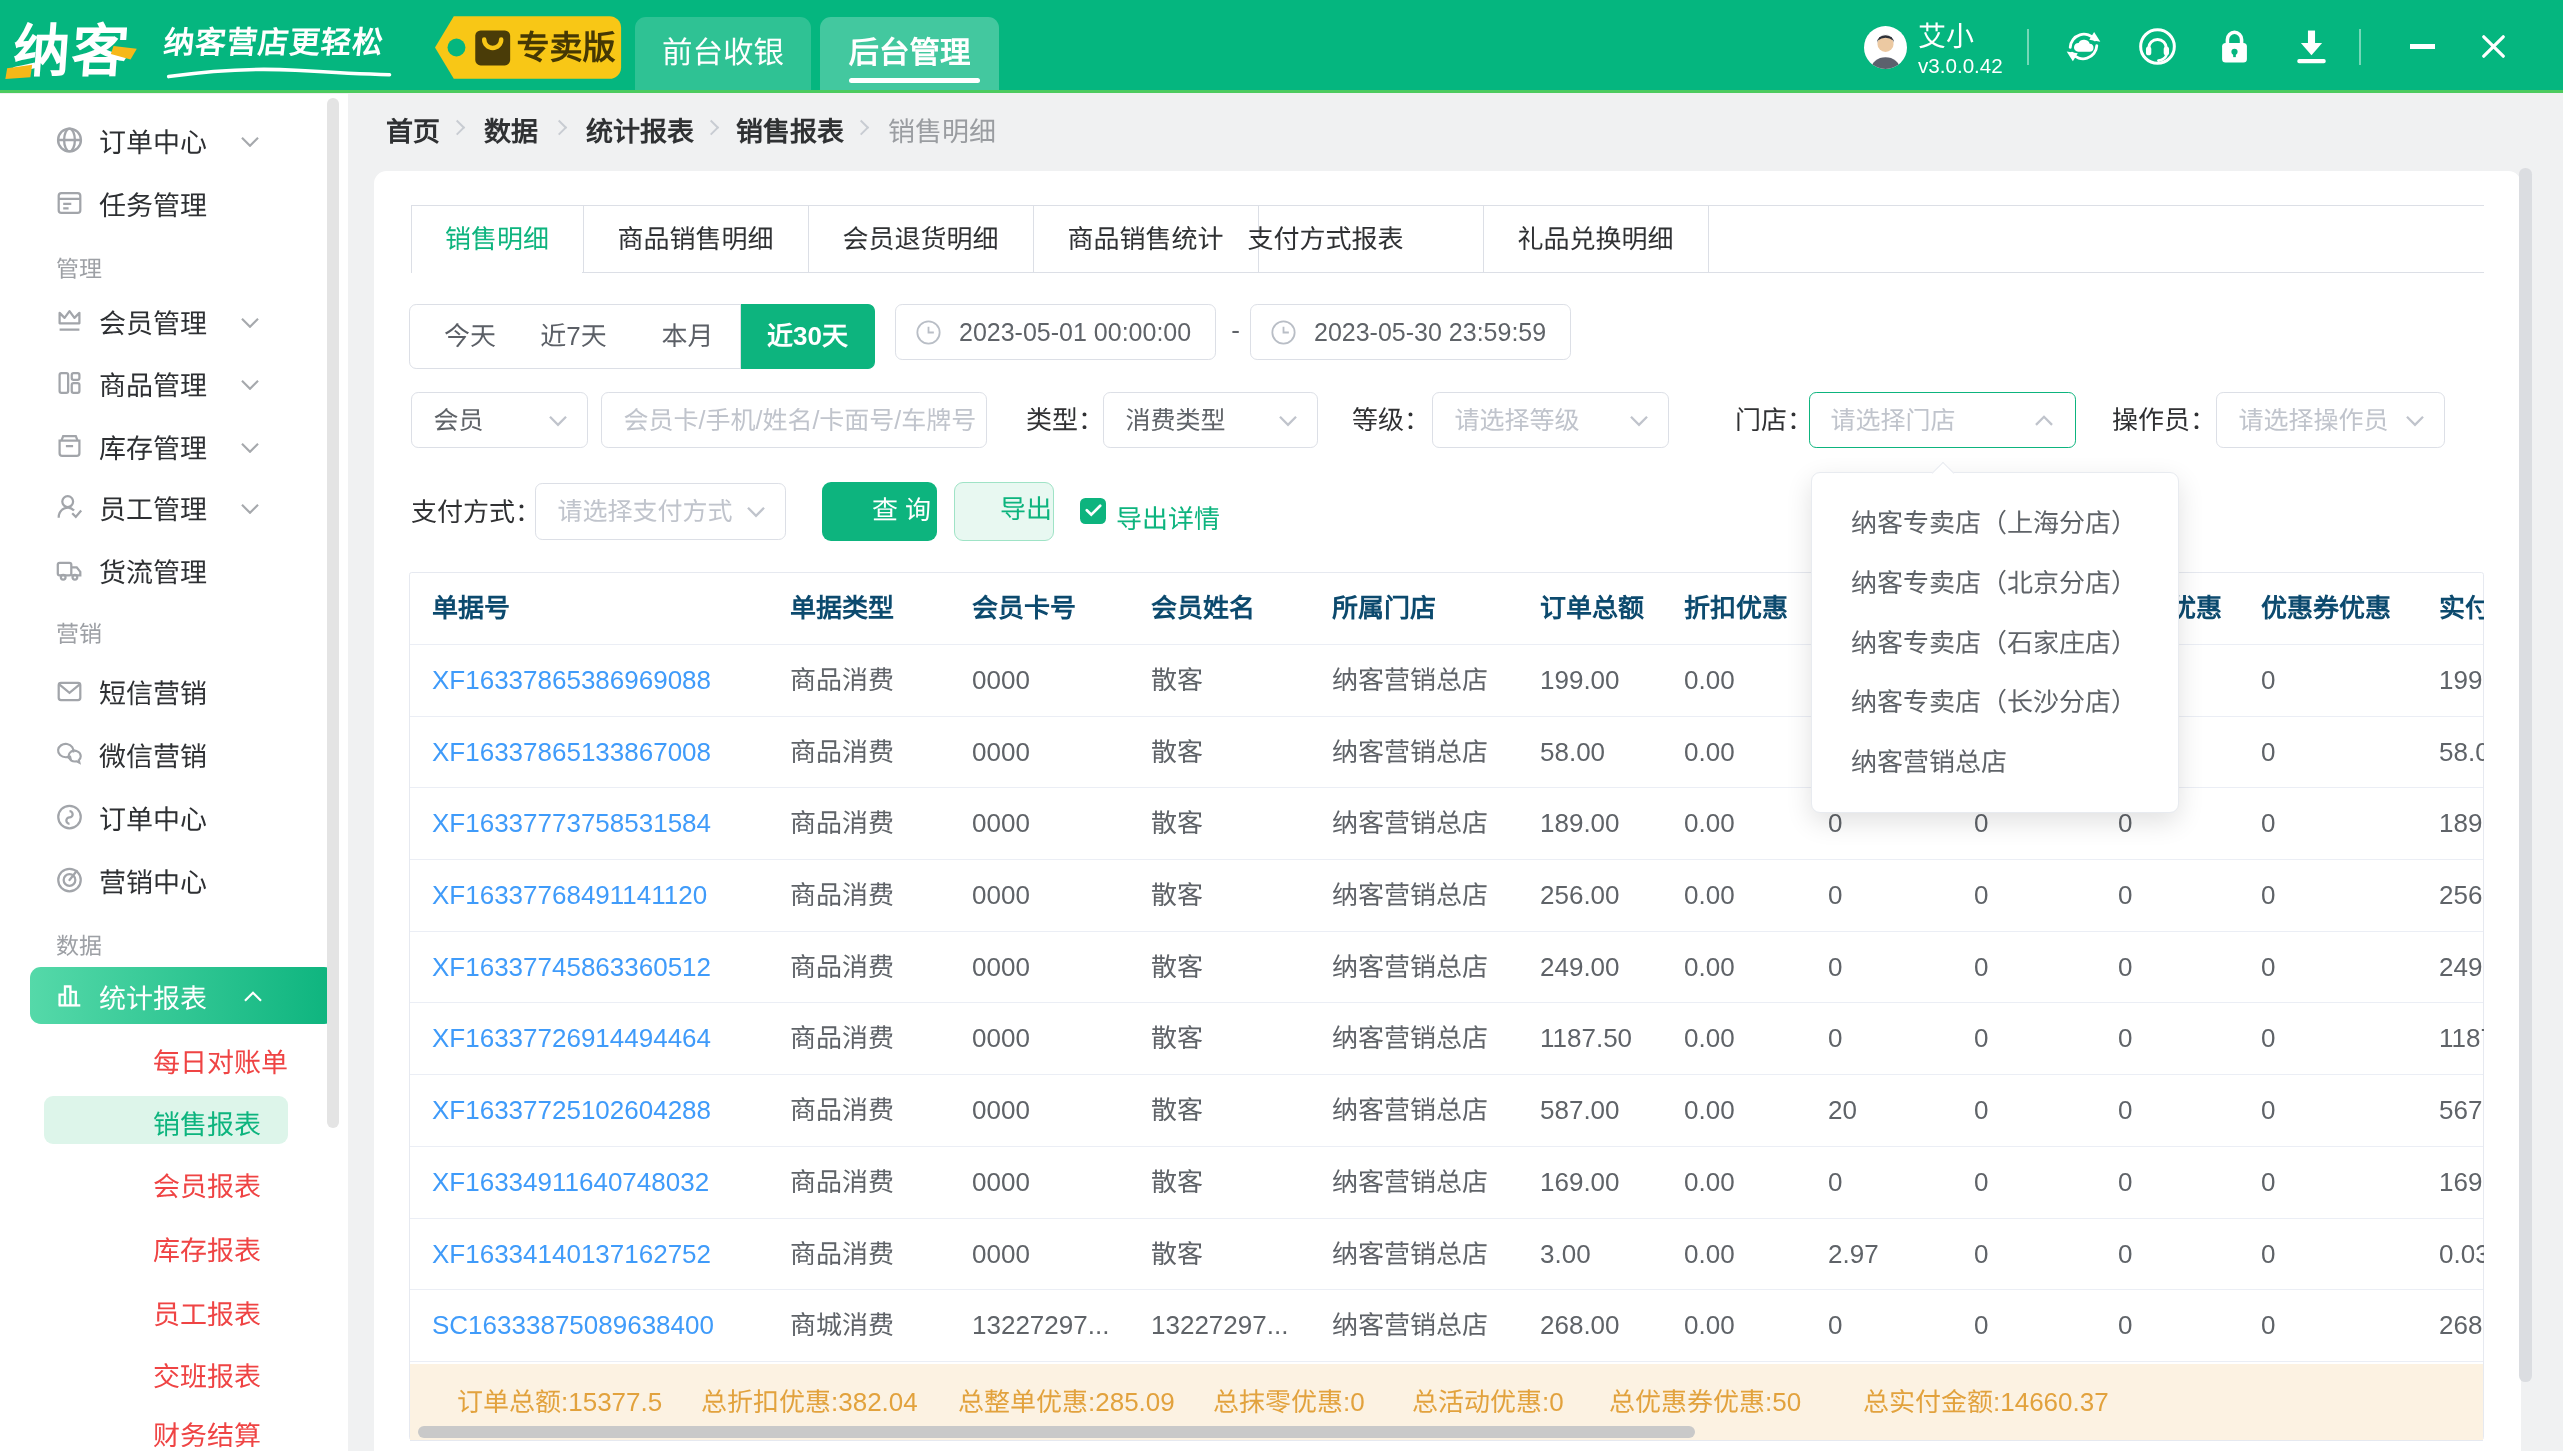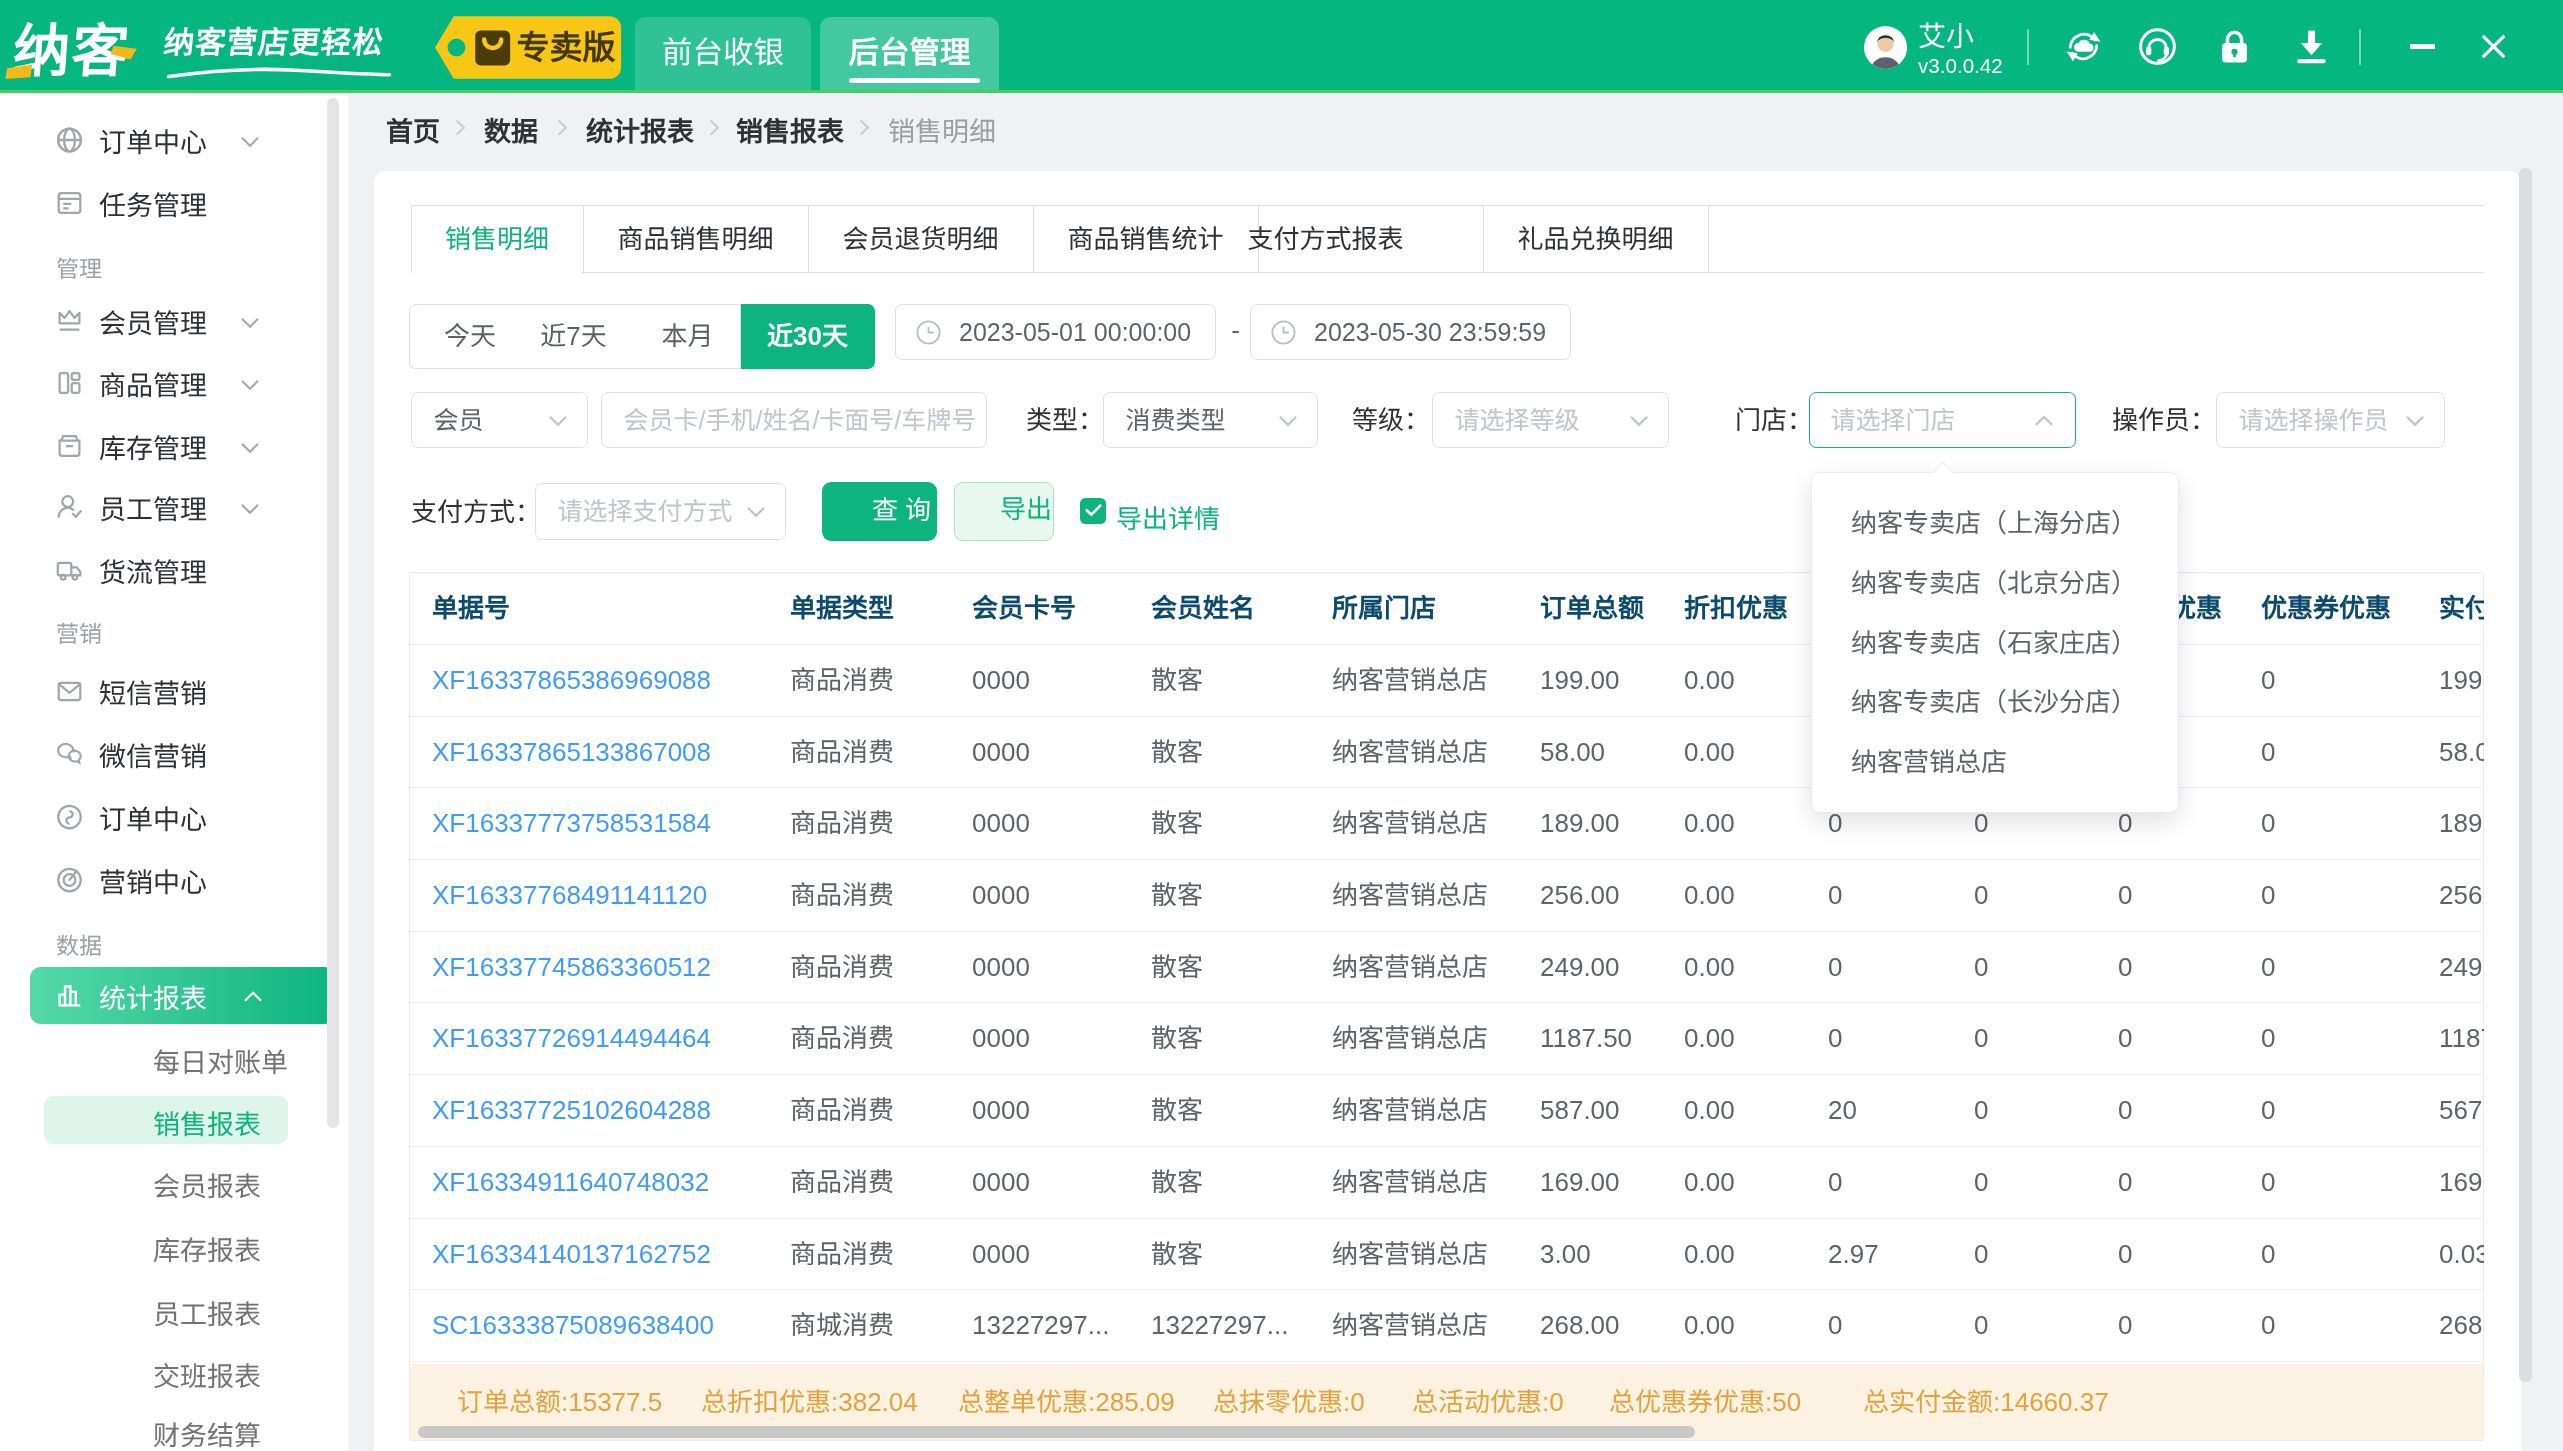--- a/index.html
+++ b/index.html
@@ -22,21 +22,21 @@
 
   
   #side { position:absolute; left:0; top:94px; width:348px; height:1357px; background:#fff; }
   .mi { position:absolute; left:0; width:348px; height:54px; }
   .mi .txt { position:absolute; left:99px; top:50%; transform:translateY(-50%); font-size:27px; color:#2e3033; }
   .mi svg.ic { position:absolute; left:56px; top:50%; transform:translateY(-50%); }
   .mi .chev { position:absolute; left:240px; top:50%; }
   .mlabel { position:absolute; left:56px; transform:translateY(-50%); font-size:23px; color:#9da0a5; }
   .mpill { position:absolute; left:30px; top:873px; width:305px; height:57px; border-radius:10.8px; background:linear-gradient(90deg,#55d9a9,#0db47e); }
   .mpill .txt { position:absolute; left:69px; top:50%; transform:translateY(-50%); font-size:27px; color:#fff; }
-  .sub { position:absolute; left:153px; transform:translateY(-50%); font-size:27px; color:#737373; }
+  .sub { position:absolute; left:153px; transform:translateY(-50%); font-size:27px; color:#ef4444; }
   .subpill { position:absolute; left:44px; top:1002px; width:244px; height:48px; border-radius:9px; background:#ddf5ea; }
   #sidebarthumb { position:absolute; left:327px; top:98px; width:11.6px; height:1030px; border-radius:6.3px; background:#e4e4e4; }
 
   
   .crumb { position:absolute; top:110px; font-size:27px; }
   .crumb.b { font-weight:bold; color:#2f3133; }
   .crumb.g { color:#9a9da1; }
   .csep { position:absolute; top:122px; width:10.8px; height:10.8px; border-top:2.2px solid #c8ccd2; border-right:2.2px solid #c8ccd2; transform:rotate(45deg); }
 
   #card { position:absolute; left:374px; top:171px; width:2147px; height:1280px; background:#fff; border-radius:12.5px 12.5px 0 0; }

